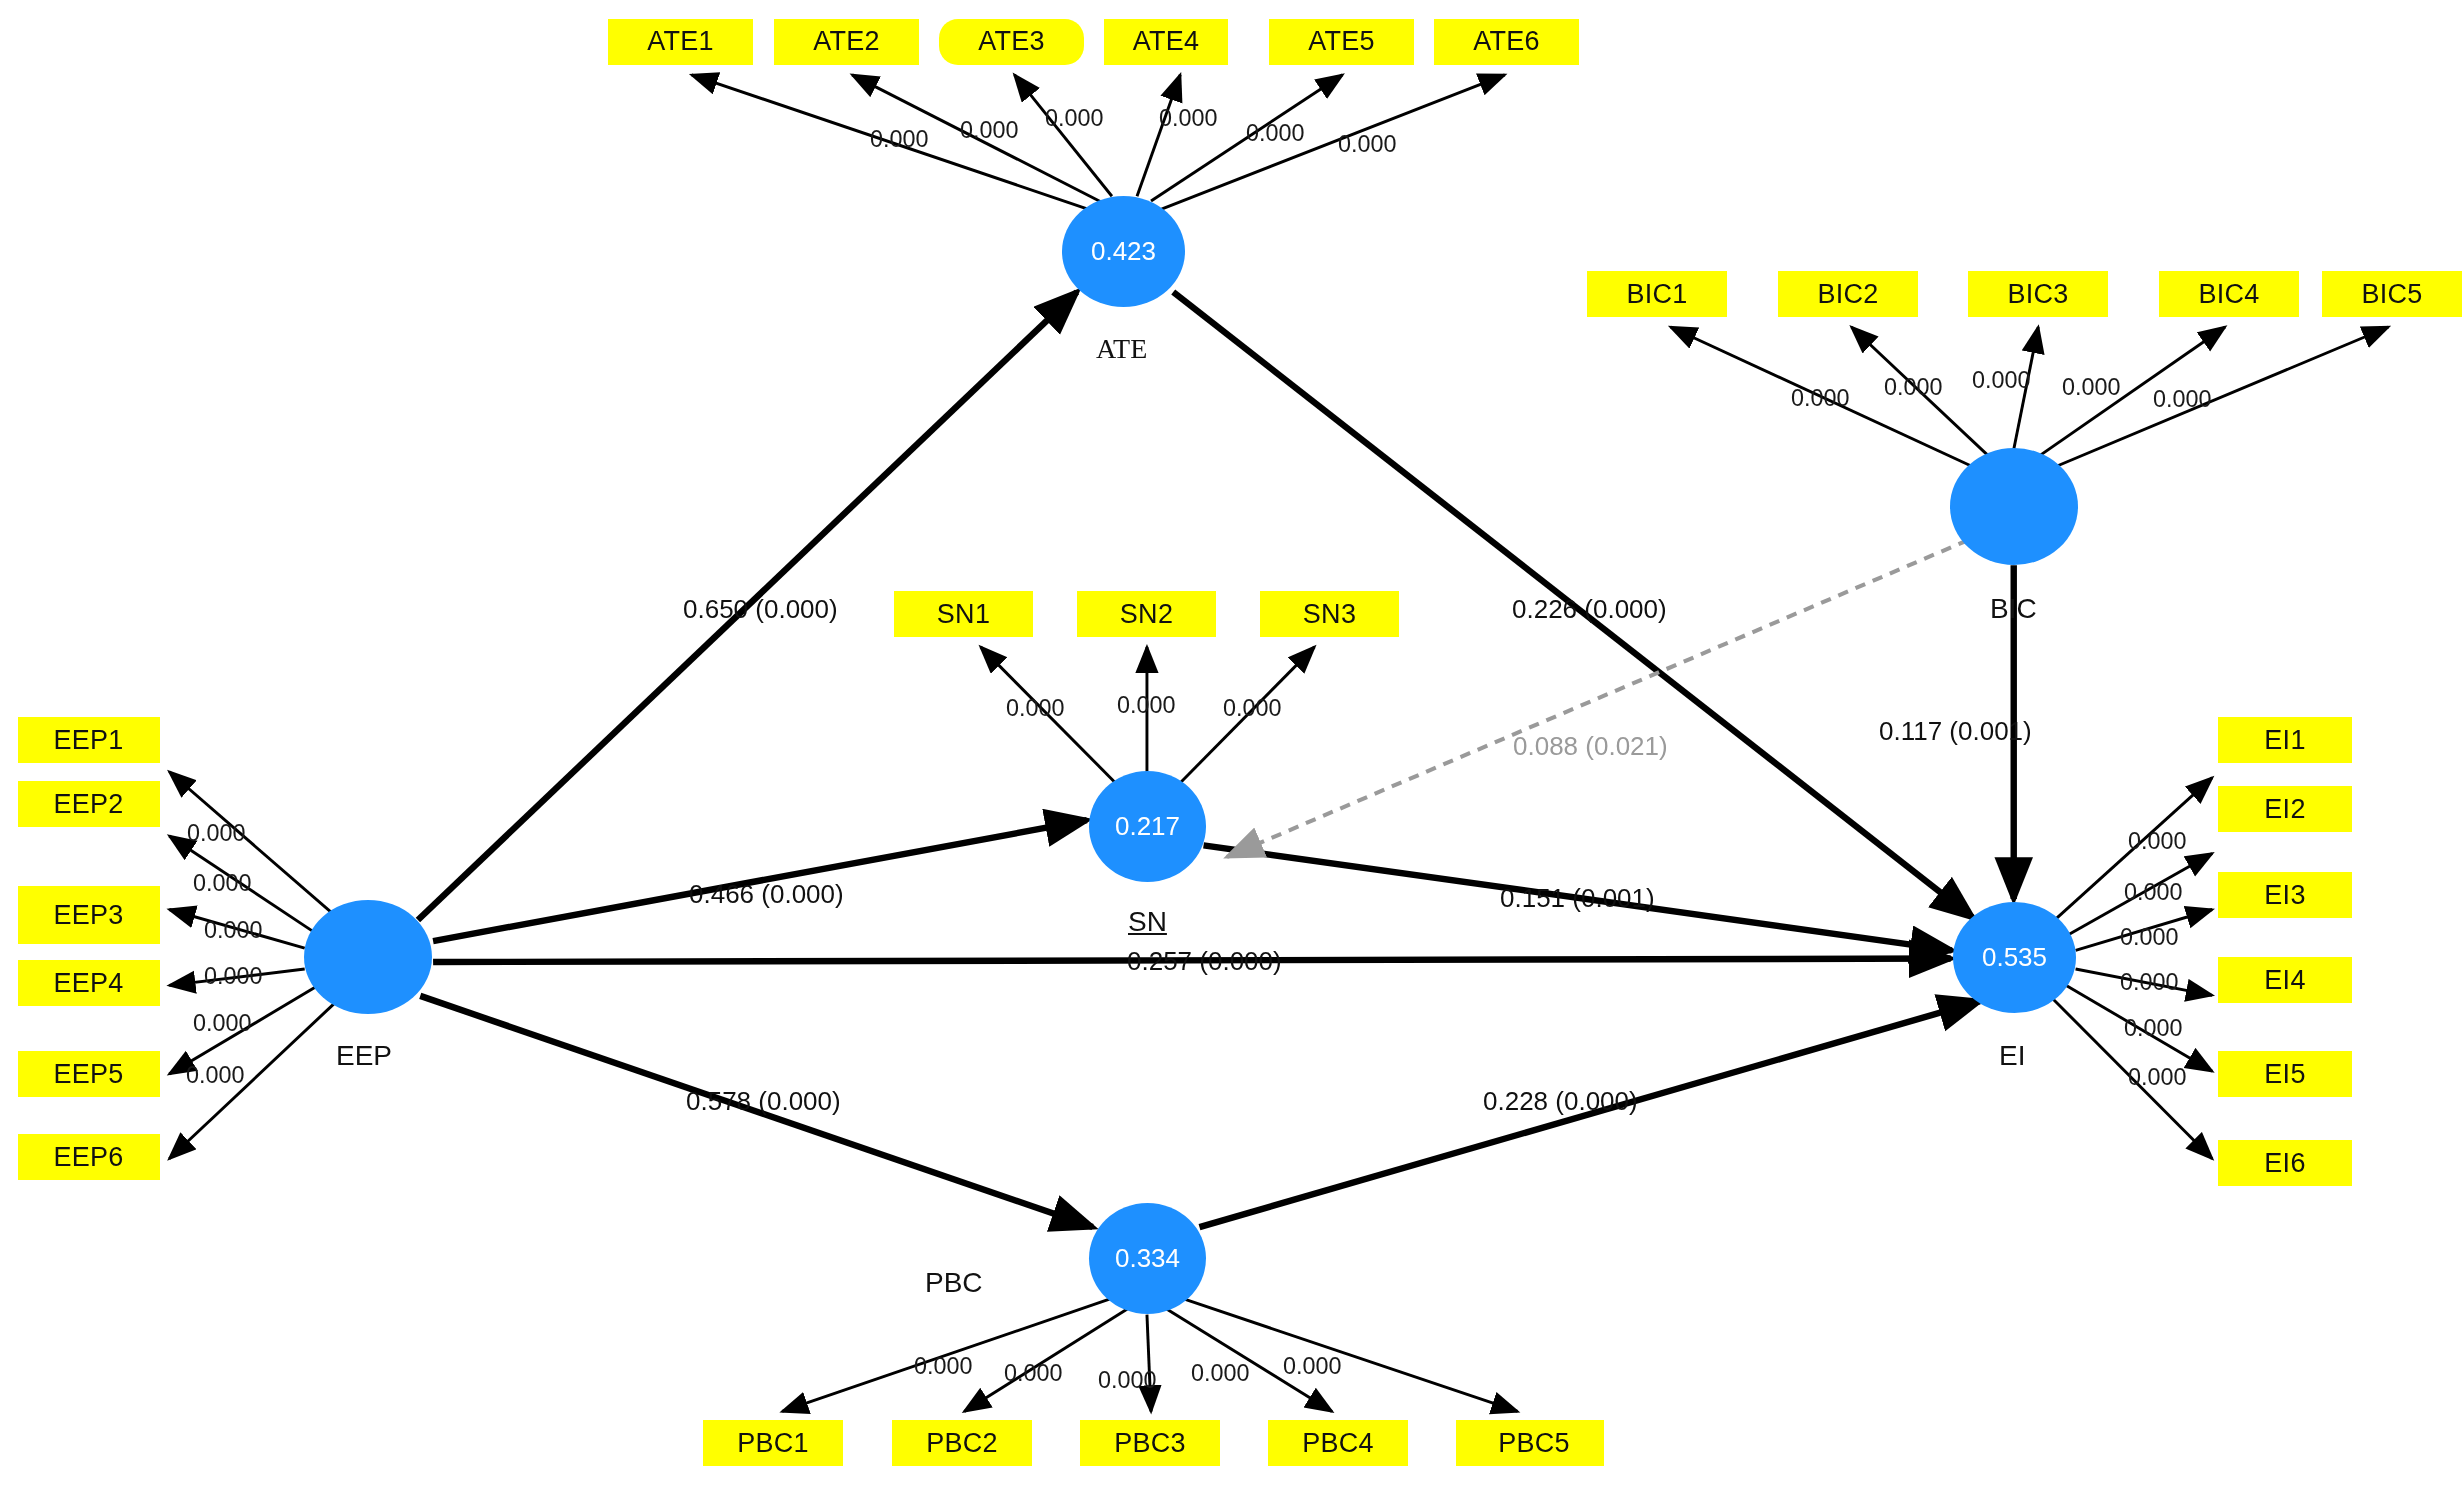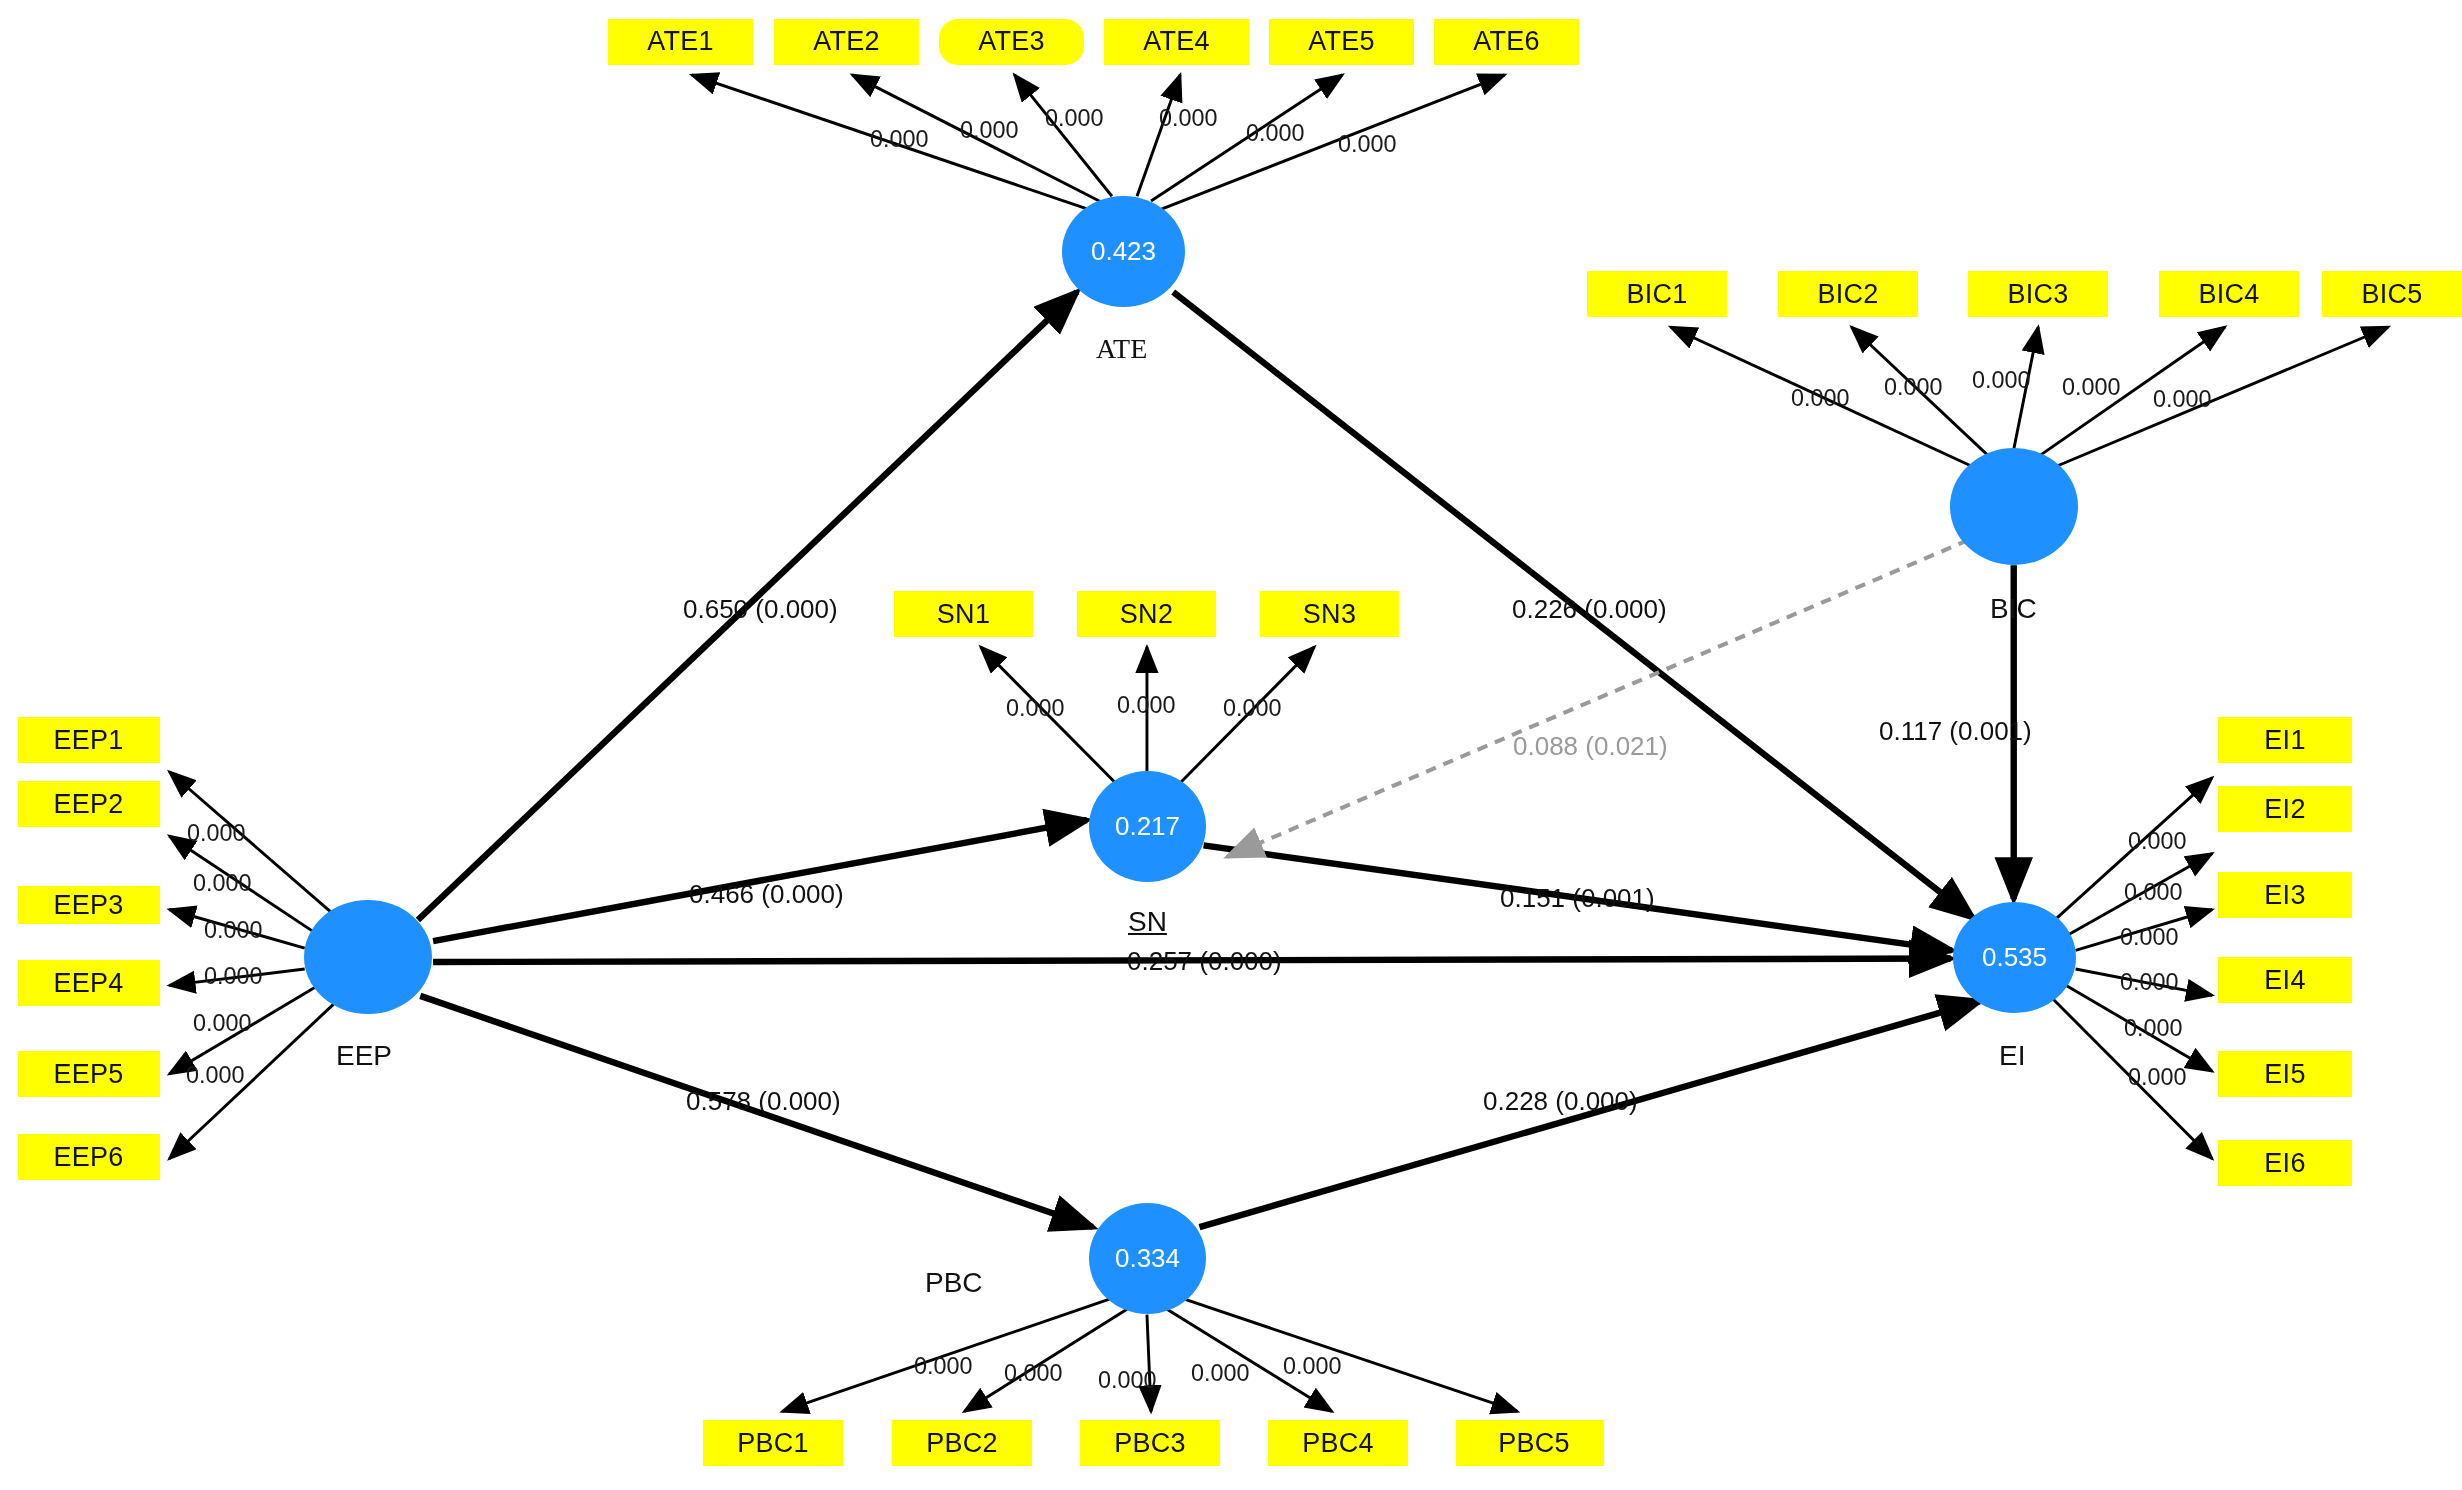--- a/index.html
+++ b/index.html
@@ -110,31 +110,31 @@
       <line x1="3450" y1="968" x2="3450" y2="1540"></line>
     </g>
 
     <line x1="3372" y1="925" x2="2102" y2="1468" stroke="#9a9a9a" stroke-width="7" stroke-dasharray="18 14" fill="none" marker-end="url(#ahg)"></line>
   </svg>
 
   <div id="indicator-layer">
       <div class="ind" style="left: 608px; top: 18.7px; width: 145px; height: 46px;">ATE1</div>
       <div class="ind" style="left: 774px; top: 18.7px; width: 145px; height: 46px;">ATE2</div>
       <div class="ind" style="left: 939px; top: 18.7px; width: 145px; height: 46px; border-radius: 19px;">ATE3</div>
-      <div class="ind" style="left: 1104px; top: 18.7px; width: 145px; height: 46px;">ATE4</div>
+      <div class="ind" style="left: 1104px; top: 18.7px; width: 124px; height: 46px;">ATE4</div>
       <div class="ind" style="left: 1269px; top: 18.7px; width: 145px; height: 46px;">ATE5</div>
       <div class="ind" style="left: 1434px; top: 18.7px; width: 145px; height: 46px;">ATE6</div>
       <div class="ind" style="left: 1587px; top: 271px; width: 140px; height: 46px;">BIC1</div>
       <div class="ind" style="left: 1778px; top: 271px; width: 140px; height: 46px;">BIC2</div>
       <div class="ind" style="left: 1968px; top: 271px; width: 140px; height: 46px;">BIC3</div>
       <div class="ind" style="left: 2159px; top: 271px; width: 140px; height: 46px;">BIC4</div>
       <div class="ind" style="left: 2322px; top: 271px; width: 140px; height: 46px;">BIC5</div>
       <div class="ind" style="left: 17.5px; top: 717px; width: 142px; height: 46px;">EEP1</div>
       <div class="ind" style="left: 17.5px; top: 781px; width: 142px; height: 46px;">EEP2</div>
-      <div class="ind" style="left: 17.5px; top: 886px; width: 142px; height: 38px;">EEP3</div>
+      <div class="ind" style="left: 17.5px; top: 886px; width: 142px; height: 58px;">EEP3</div>
       <div class="ind" style="left: 17.5px; top: 960px; width: 142px; height: 46px;">EEP4</div>
       <div class="ind" style="left: 17.5px; top: 1051px; width: 142px; height: 46px;">EEP5</div>
       <div class="ind" style="left: 17.5px; top: 1134px; width: 142px; height: 46px;">EEP6</div>
       <div class="ind" style="left: 894px; top: 591px; width: 139px; height: 46px;">SN1</div>
       <div class="ind" style="left: 1077px; top: 591px; width: 139px; height: 46px;">SN2</div>
       <div class="ind" style="left: 1260px; top: 591px; width: 139px; height: 46px;">SN3</div>
       <div class="ind" style="left: 2218px; top: 717px; width: 134px; height: 46px;">EI1</div>
       <div class="ind" style="left: 2218px; top: 786px; width: 134px; height: 46px;">EI2</div>
       <div class="ind" style="left: 2218px; top: 872px; width: 134px; height: 46px;">EI3</div>
       <div class="ind" style="left: 2218px; top: 957px; width: 134px; height: 46px;">EI4</div>

